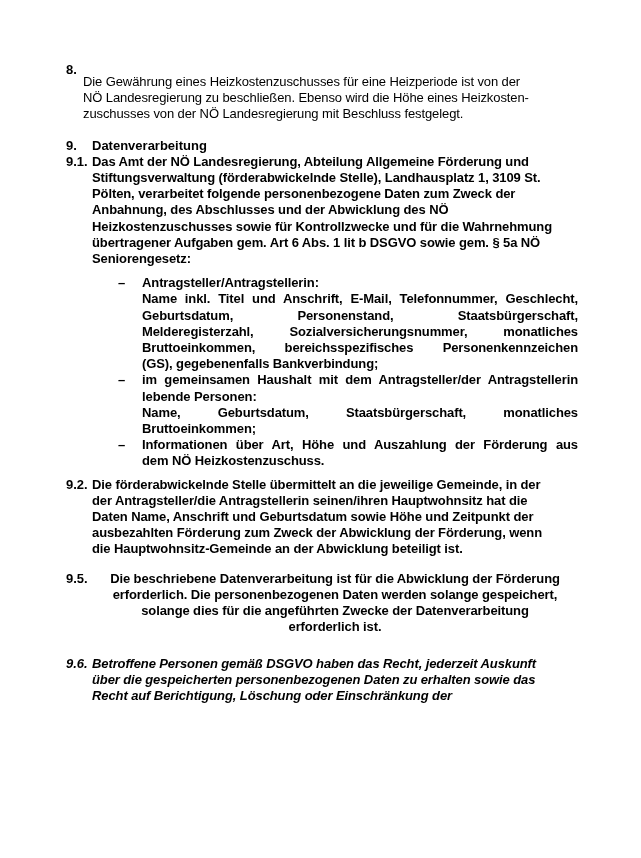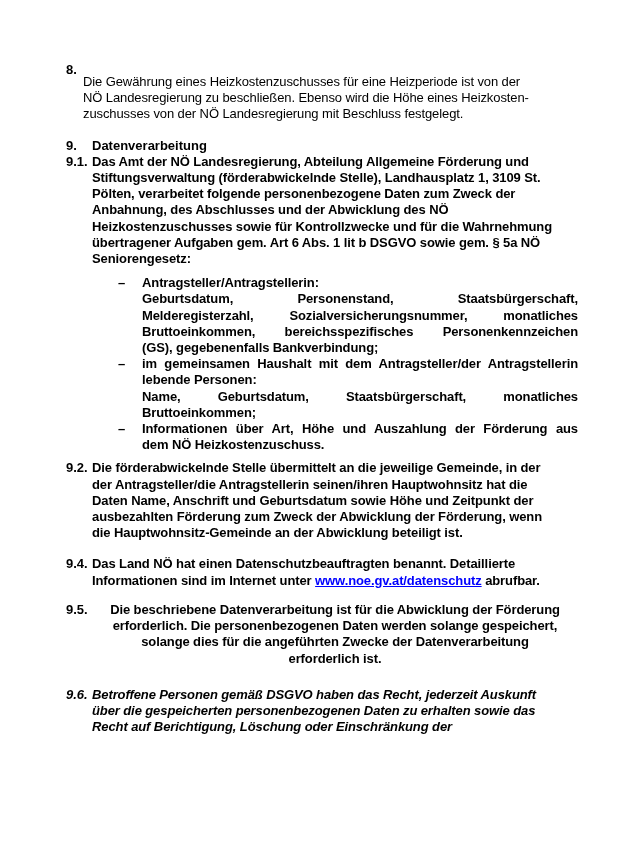--- a/index.html
+++ b/index.html
@@ -71,20 +71,21 @@
 Anbahnung, des Abschlusses und der Abwicklung des NÖ
 Heizkostenzuschusses sowie für Kontrollzwecke und für die Wahrnehmung
 übertragener Aufgaben gem. Art 6 Abs. 1 lit b DSGVO sowie gem. § 5a NÖ
 Seniorengesetz:</div>
 
     <div class="bullets">
 
       <div class="bullet">
         <span class="dash">–</span>
         <div class="ln">Antragsteller/Antragstellerin:</div>
+        <div class="ln j">Name inkl. Titel und Anschrift, E-Mail, Telefonnummer, Geschlecht,</div>
         <div class="ln j">Geburtsdatum, Personenstand, Staatsbürgerschaft,</div>
         <div class="ln j">Melderegisterzahl, Sozialversicherungsnummer, monatliches</div>
         <div class="ln j">Bruttoeinkommen, bereichsspezifisches Personenkennzeichen</div>
         <div class="ln">(GS), gegebenenfalls Bankverbindung;</div>
       </div>
 
       <div class="bullet">
         <span class="dash">–</span>
         <div class="ln j">im gemeinsamen Haushalt mit dem Antragsteller/der Antragstellerin</div>
         <div class="ln">lebende Personen:</div>
@@ -104,25 +105,20 @@
   <div class="sec mt-s92">
     <span class="num">9.2.</span>
     <div class="txt">Die förderabwickelnde Stelle übermittelt an die jeweilige Gemeinde, in der
 der Antragsteller/die Antragstellerin seinen/ihren Hauptwohnsitz hat die
 Daten Name, Anschrift und Geburtsdatum sowie Höhe und Zeitpunkt der
 ausbezahlten Förderung zum Zweck der Abwicklung der Förderung, wenn
 die Hauptwohnsitz-Gemeinde an der Abwicklung beteiligt ist.</div>
   </div>
 
 
-  <div class="sec mt-s94">
-    <span class="num">9.4.</span>
-    <div class="txt"><span>Das Land NÖ hat einen Datenschutzbeauftragten benannt. Detaillierte
-Informationen sind im Internet unter </span><a class="link" href="#">www.noe.gv.at/datenschutz</a><span> abrufbar.</span></div>
-  </div>
 
   <div class="sec mt-s95">
     <span class="num">9.5.</span>
     <div class="txt">Die beschriebene Datenverarbeitung ist für die Abwicklung der Förderung
 erforderlich. Die personenbezogenen Daten werden solange gespeichert,
 solange dies für die angeführten Zwecke der Datenverarbeitung
 erforderlich ist.</div>
   </div>
 
   <div class="sec mt-s96">

